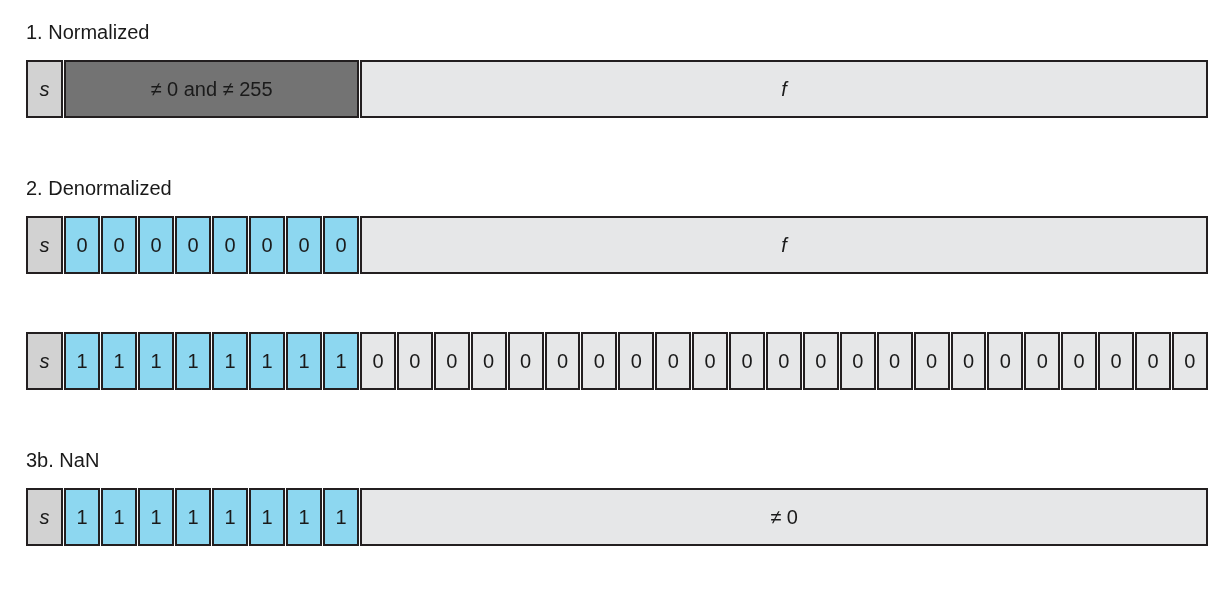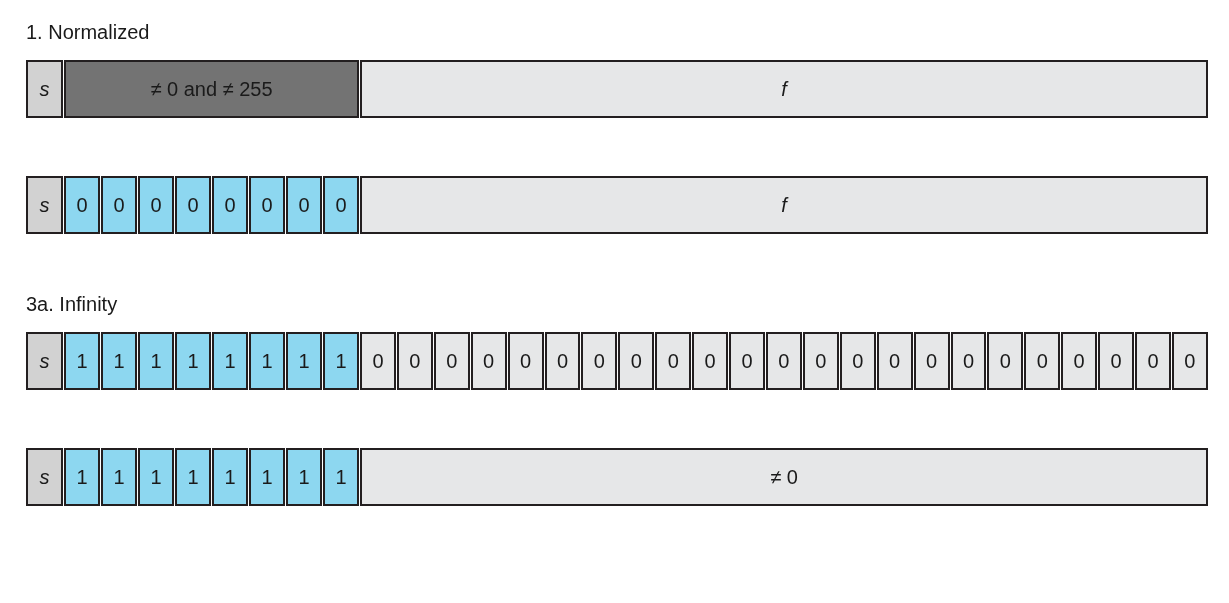--- a/index.html
+++ b/index.html
@@ -72,35 +72,35 @@
 <main class="figure" id="figure-root">
     <section class="section">
       <div class="section-label">1. Normalized</div>
       <div class="row" style="border-color: rgb(35, 31, 32);">
         <div class="cell sign-cell" style="background: rgb(210, 210, 210);">s</div>
         <div class="cell field-span-exp" style="background: #737373;">≠ 0 and ≠ 255</div>
         <div class="cell field-span-frac italic" style="background: rgb(230, 231, 232);">f</div>
       </div>
     </section>
     <section class="section">
+      <div class="section-label">2. Denormalized</div>
       <div class="row" style="border-color: rgb(35, 31, 32);">
         <div class="cell sign-cell" style="background: rgb(210, 210, 210);">s</div>
         <div class="cell bit-cell" style="background: rgb(141, 215, 240);">0</div>
         <div class="cell bit-cell" style="background: rgb(141, 215, 240);">0</div>
         <div class="cell bit-cell" style="background: rgb(141, 215, 240);">0</div>
         <div class="cell bit-cell" style="background: rgb(141, 215, 240);">0</div>
         <div class="cell bit-cell" style="background: rgb(141, 215, 240);">0</div>
         <div class="cell bit-cell" style="background: rgb(141, 215, 240);">0</div>
         <div class="cell bit-cell" style="background: rgb(141, 215, 240);">0</div>
         <div class="cell bit-cell" style="background: rgb(141, 215, 240);">0</div>
         <div class="cell field-span-frac italic" style="background: rgb(230, 231, 232);">f</div>
       </div>
     </section>
     <section class="section">
-      <div class="section-label">3a. Infinity</div>
       <div class="row" style="border-color: rgb(35, 31, 32);">
         <div class="cell sign-cell" style="background: rgb(210, 210, 210);">s</div>
         <div class="cell bit-cell" style="background: rgb(141, 215, 240);">1</div>
         <div class="cell bit-cell" style="background: rgb(141, 215, 240);">1</div>
         <div class="cell bit-cell" style="background: rgb(141, 215, 240);">1</div>
         <div class="cell bit-cell" style="background: rgb(141, 215, 240);">1</div>
         <div class="cell bit-cell" style="background: rgb(141, 215, 240);">1</div>
         <div class="cell bit-cell" style="background: rgb(141, 215, 240);">1</div>
         <div class="cell bit-cell" style="background: rgb(141, 215, 240);">1</div>
         <div class="cell bit-cell" style="background: rgb(141, 215, 240);">1</div>
@@ -123,20 +123,21 @@
         <div class="cell bit-cell grow" style="background: rgb(230, 231, 232);">0</div>
         <div class="cell bit-cell grow" style="background: rgb(230, 231, 232);">0</div>
         <div class="cell bit-cell grow" style="background: rgb(230, 231, 232);">0</div>
         <div class="cell bit-cell grow" style="background: rgb(230, 231, 232);">0</div>
         <div class="cell bit-cell grow" style="background: rgb(230, 231, 232);">0</div>
         <div class="cell bit-cell grow" style="background: rgb(230, 231, 232);">0</div>
         <div class="cell bit-cell grow" style="background: rgb(230, 231, 232);">0</div>
       </div>
     </section>
     <section class="section">
+      <div class="section-label">3b. NaN</div>
       <div class="row" style="border-color: rgb(35, 31, 32);">
         <div class="cell sign-cell" style="background: rgb(210, 210, 210);">s</div>
         <div class="cell bit-cell" style="background: rgb(141, 215, 240);">1</div>
         <div class="cell bit-cell" style="background: rgb(141, 215, 240);">1</div>
         <div class="cell bit-cell" style="background: rgb(141, 215, 240);">1</div>
         <div class="cell bit-cell" style="background: rgb(141, 215, 240);">1</div>
         <div class="cell bit-cell" style="background: rgb(141, 215, 240);">1</div>
         <div class="cell bit-cell" style="background: rgb(141, 215, 240);">1</div>
         <div class="cell bit-cell" style="background: rgb(141, 215, 240);">1</div>
         <div class="cell bit-cell" style="background: rgb(141, 215, 240);">1</div>

